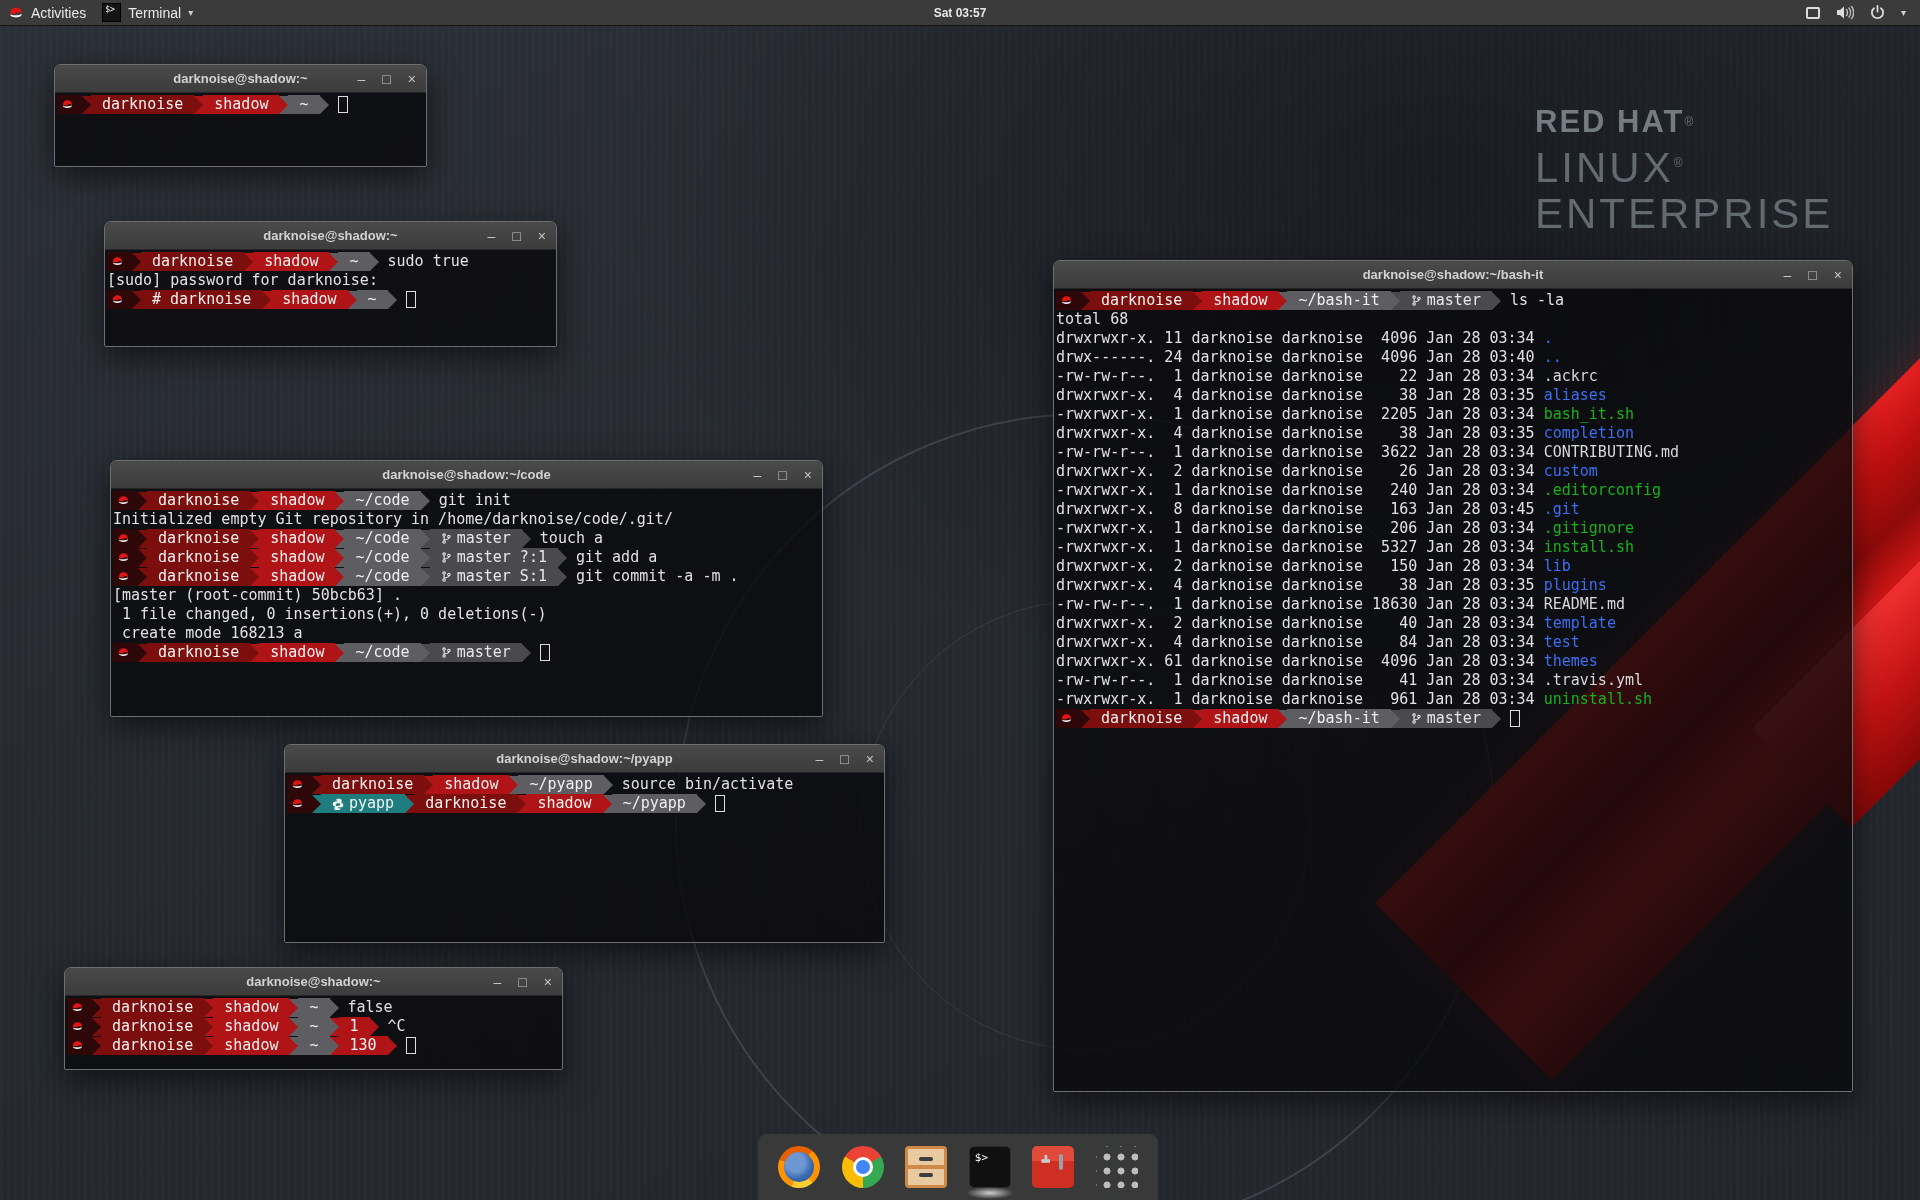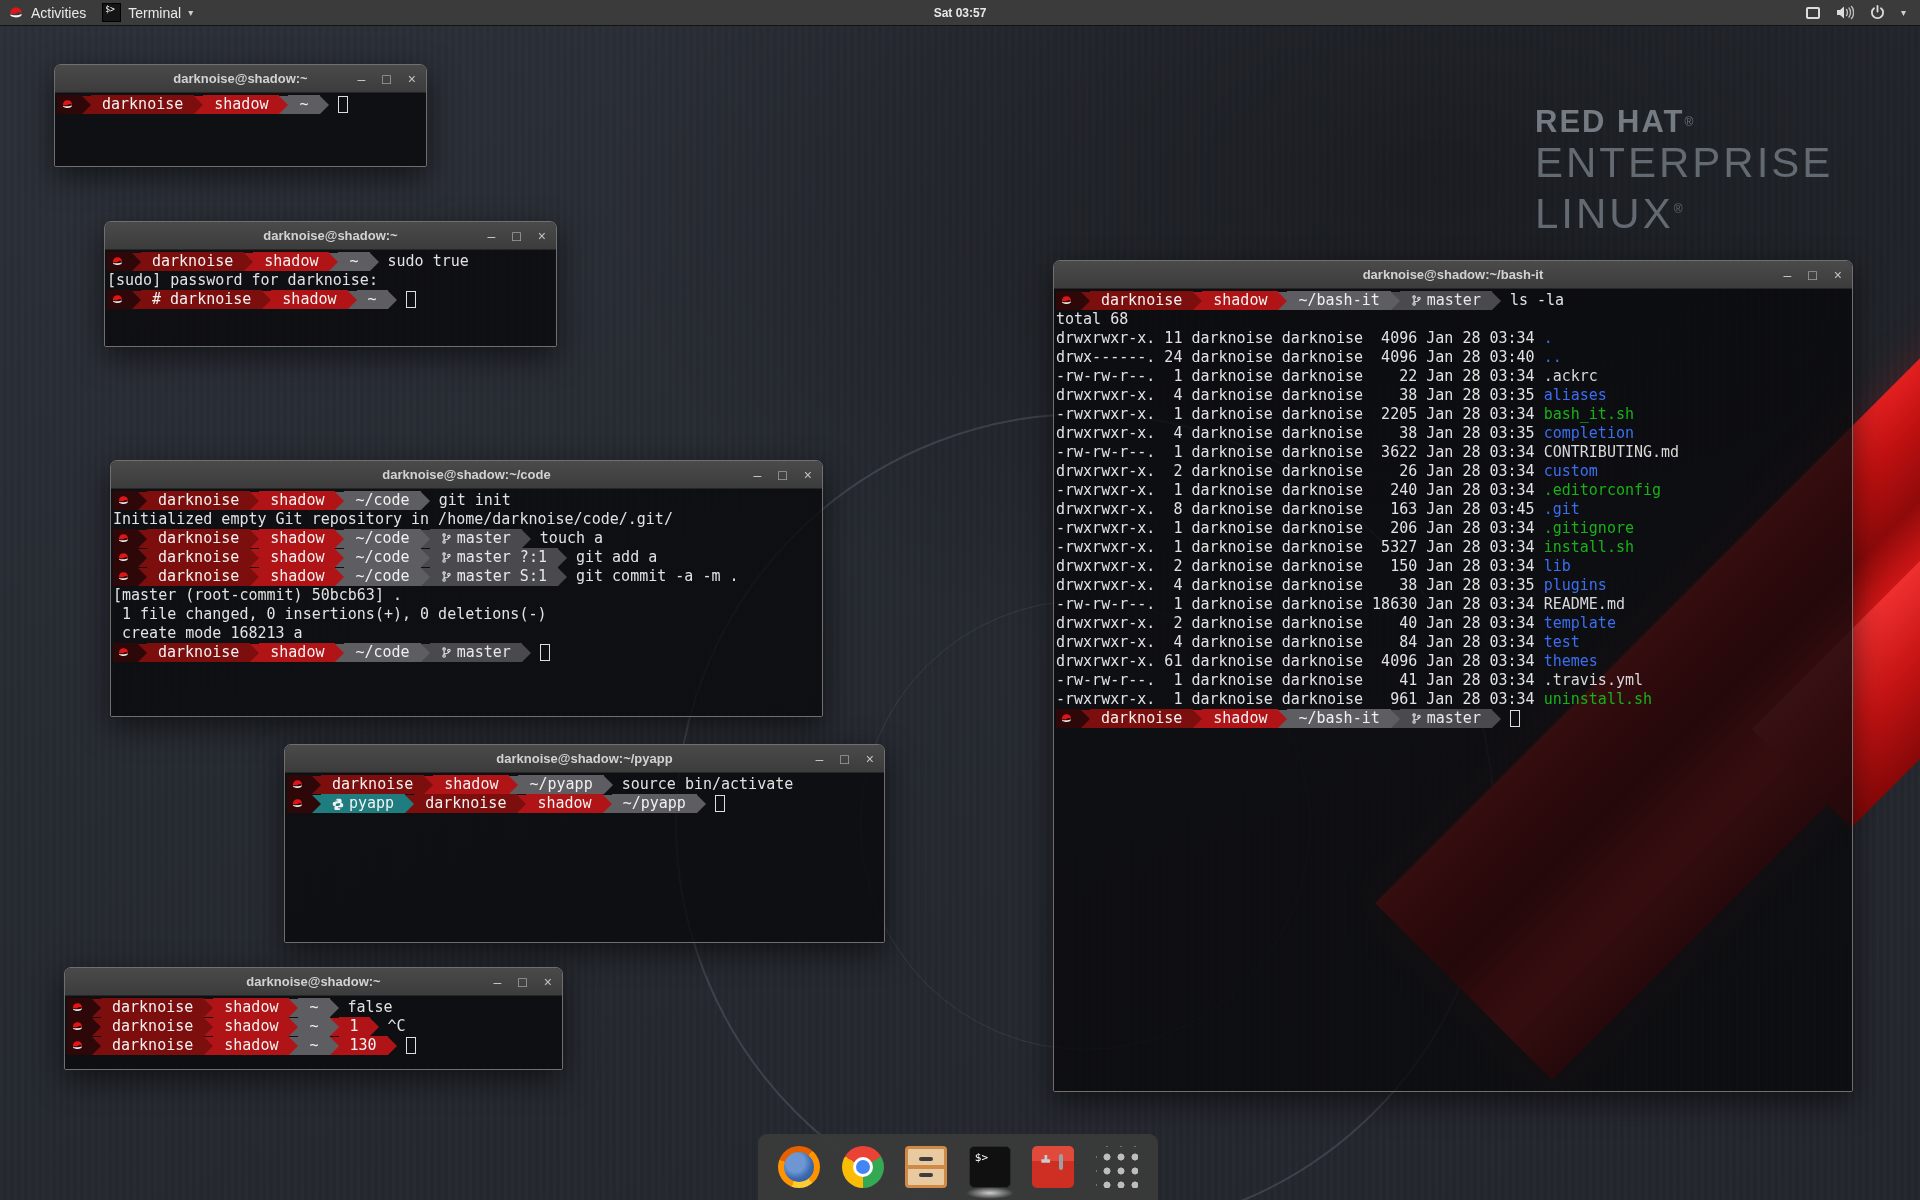--- a/index.html
+++ b/index.html
@@ -111,22 +111,22 @@
 
 <div id="desktop">
 
   <div class="arc" id="arc1"></div>
   <div class="arc" id="arc2"></div>
   <div class="stripe" id="stripe-main"></div>
   <div class="stripe" id="stripe-top"></div>
 
   <div id="rhel-logo">
     <div><span class="brand">RED HAT</span><span class="reg">®</span></div>
+    <div class="big"><span>LINUX</span><span class="reg">®</span></div>
     <div class="big">ENTERPRISE</div>
-    <div class="big"><span>LINUX</span><span class="reg">®</span></div>
   </div>
 
   <div id="windows">
       <div class="window" style="left: 54px; top: 64px; width: 373px; height: 103px;">
         <div class="titlebar">
           <div class="title">darknoise@shadow:~</div>
           <div class="win-controls">
             <span>–</span>
             <span>□</span>
             <span>×</span>

